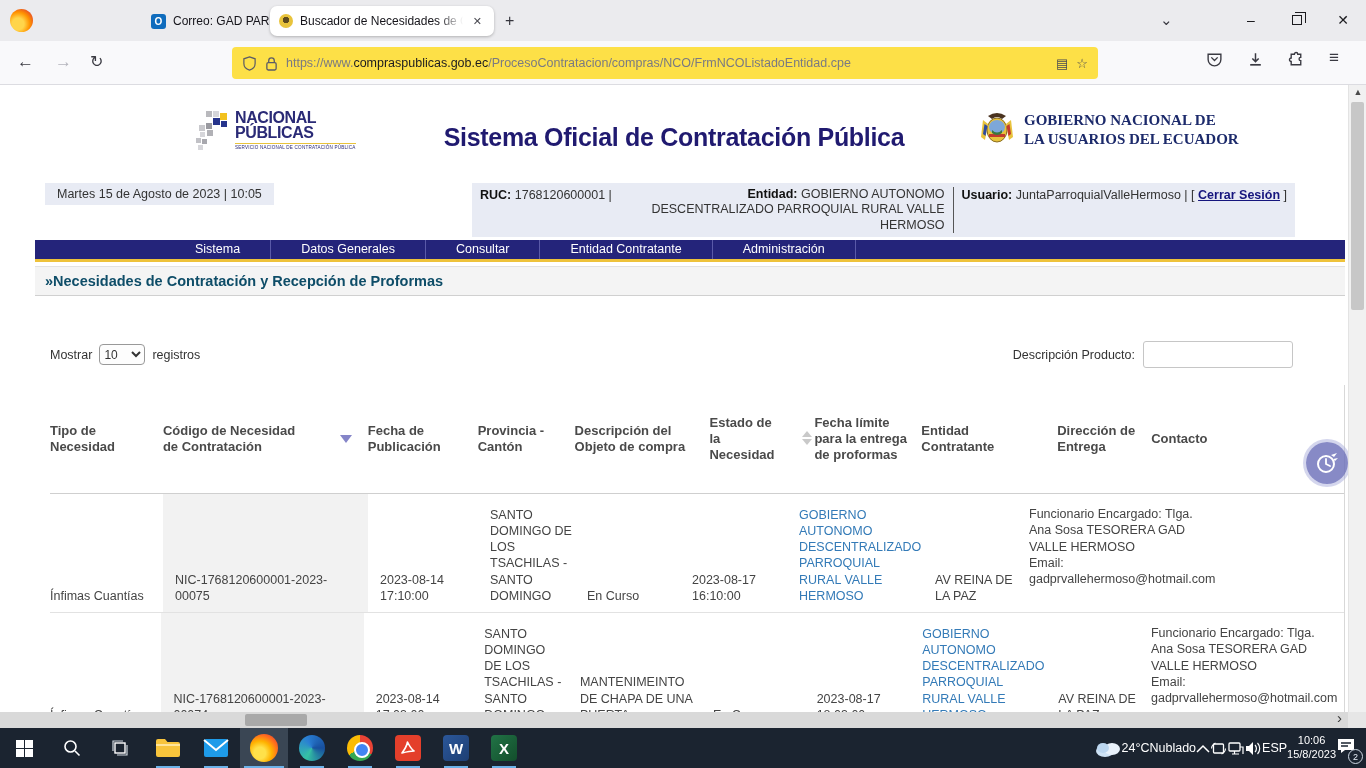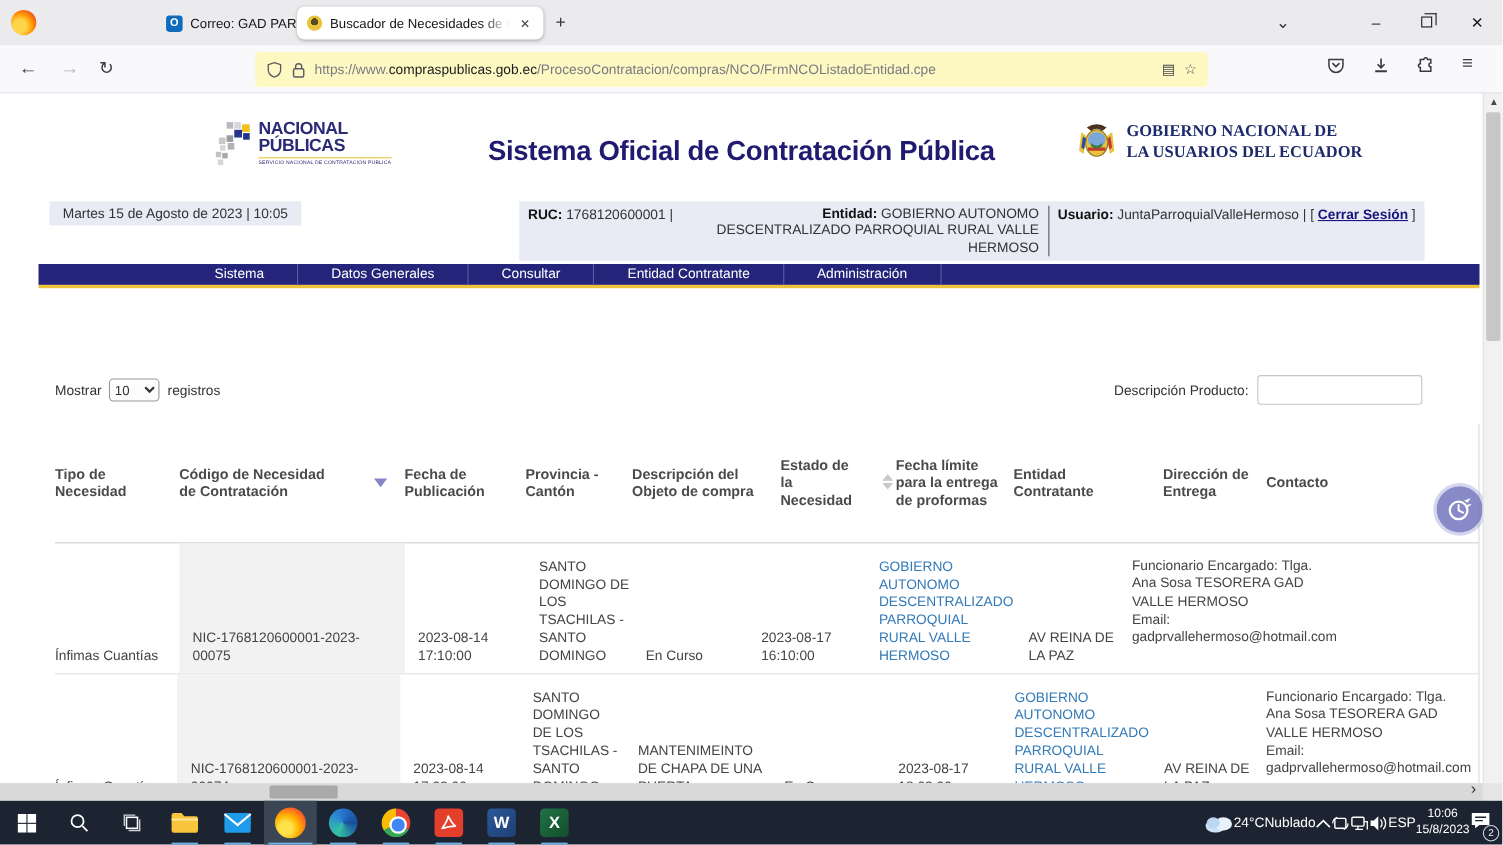--- a/index.html
+++ b/index.html
@@ -24,21 +24,21 @@
   .newtab { position:absolute; left:505px; top:12px; font-size:16px; color:#35353d; }
   .tabslist { position:absolute; left:1160px; top:11px; font-size:15px; color:#35353d; }
   .winbtn { position:absolute; top:0; width:46px; height:40px; display:flex; align-items:center; justify-content:center; color:#1b1b1f; font-size:14px; }
   .win-min { left:1228px; } .win-max { left:1274px; } .win-close { left:1320px; }
   .restore-glyph { width:10px; height:10px; border:1px solid #1b1b1f; position:relative; background:#ebebee; }
   .restore-glyph:before { content:""; position:absolute; left:2px; top:-4px; width:10px; height:10px; border:1px solid #1b1b1f; border-left:none; border-bottom:none; }
 
   .toolbar { position:absolute; left:0; top:41px; width:1366px; height:44px; background:#f9f9fb; border-bottom:1px solid #dcdce1; }
   .navbtn { position:absolute; top:11px; font-size:17px; color:#3a3a42; }
   .nb-back { left:17px; } .nb-fwd { left:55px; color:#b4b4bc; } .nb-reload { left:90px; font-size:16px; }
-  .urlbar { position:absolute; left:232px; top:6px; width:866px; height:32px; background:#fef9c3; border-radius:4px;
+  .urlbar { position:absolute; left:232px; top:6px; width:866px; height:32px; background:#fde047; border-radius:4px;
     display:flex; align-items:center; padding:0 10px; gap:8px; }
   .urlbar svg { flex:none; }
   .urltext { flex:1; font-size:12.5px; color:#7a7a82; white-space:nowrap; overflow:hidden; }
   .urltext .host { color:#1b1b1f; }
   .url-right { font-size:13px; color:#4a4a52; }
   .tb-icons { position:absolute; top:10px; display:flex; gap:24px; left:1206px; color:#3a3a42; }
 
   
   .page { position:absolute; left:0; top:85px; width:1348px; height:627px; background:#fff; overflow:hidden; }
 
@@ -245,20 +245,23 @@
 
     <div class="mainnav">
       <div class="item">Sistema</div>
       <div class="item">Datos Generales</div>
       <div class="item">Consultar</div>
       <div class="item">Entidad Contratante</div>
       <div class="item">Administración</div>
     </div>
     <div class="goldline"></div>
 
+    <div class="pagetitlebar">
+      <span class="pagetitle">»Necesidades de Contratación y Recepción de Proformas</span>
+    </div>
 
     <div class="showrow">
       <span>Mostrar</span>
       <select><option>10</option></select>
       <span>registros</span>
     </div>
 
     <div class="filterrow">
       <label>Descripción Producto:</label>
       <input type="text" style="">

